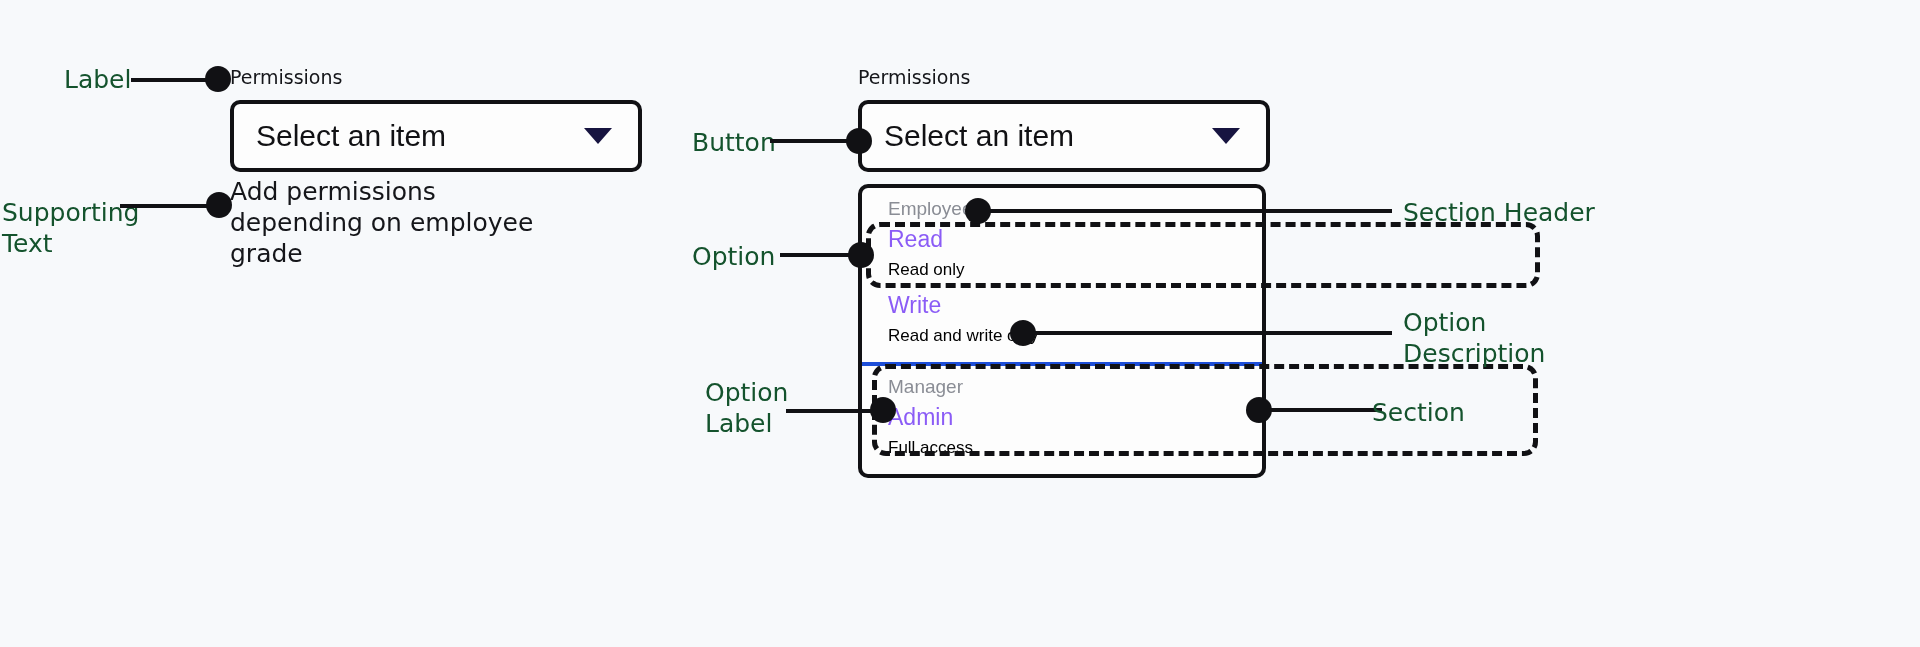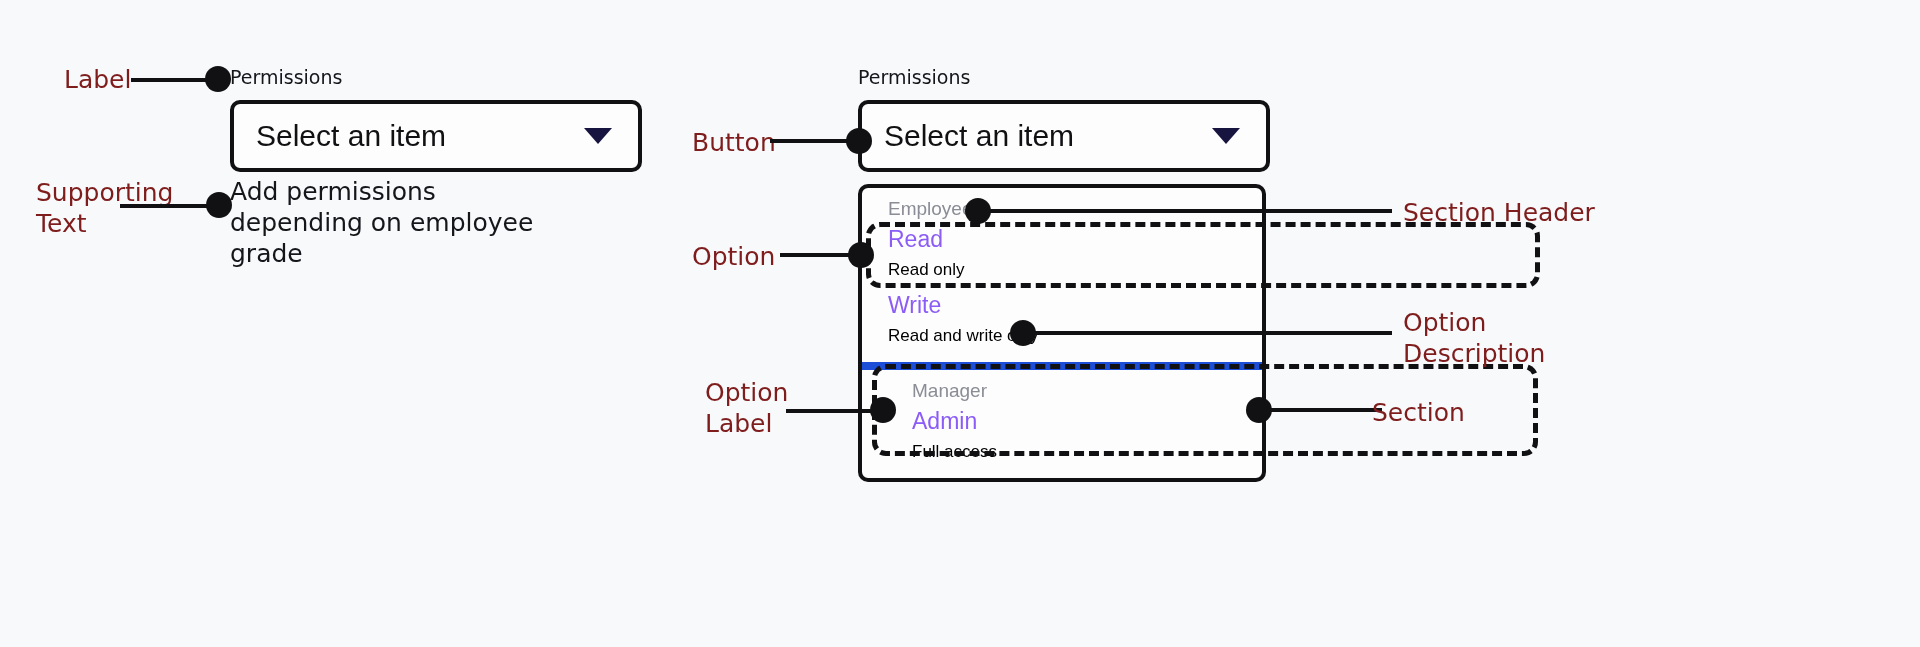--- a/index.html
+++ b/index.html
@@ -19,21 +19,21 @@
     position: absolute;
     inset: 0;
   }
 
   
   .anno-label {
     position: absolute;
     font-family: "DejaVu Sans", sans-serif;
     font-size: 25px;
     line-height: 31px;
-    color: #7f1d1d;
+    color: #14532d;
     white-space: pre-line;
   }
   .leader {
     position: absolute;
     height: 4px;
     background: #111114;
   }
   .dot {
     position: absolute;
     width: 26px;
@@ -106,22 +106,21 @@
     margin-top: 12px;
     background: #fdfdfd;
     border: 4px solid #111114;
     border-radius: 10px;
     overflow: hidden;
   }
   .section {
     position: relative;
   }
   .section + .section {
-    border-top: 8px solid #1d4ed8;
-    padding-left: 24px;
+    border-top: 4px solid #1d4ed8;
   }
   .section-inner {
     padding: 8px 0 10px 0;
   }
   .section-header {
     font-family: "Liberation Sans", sans-serif;
     font-size: 19px;
     color: #8a8d95;
     padding: 2px 0 0 26px;
   }
@@ -164,21 +163,21 @@
       <span class="caret"></span>
     </div>
 
     <div class="support-text">Add permissions depending on employee grade</div>
   </div>
 
   <div class="anno-label" style="left:64px; top:64px;">Label</div>
   <div class="leader" style="left:131px; top:78px; width:88px;"></div>
   <div class="dot" style="left:205px; top:66px;"></div>
 
-  <div class="anno-label" style="left:2px; top:177px;margin-left:34px;">Supporting
+  <div class="anno-label" style="left:2px; top:197px;">Supporting
 Text</div>
   <div class="leader" style="left:120px; top:204px; width:100px;"></div>
   <div class="dot" style="left:206px; top:192px;"></div>
 
   <div class="spec-right">
     <div class="field-label">Permissions</div>
 
     <div class="select-btn">
       <span class="select-btn-text">Select an item</span>
       <span class="caret"></span>

